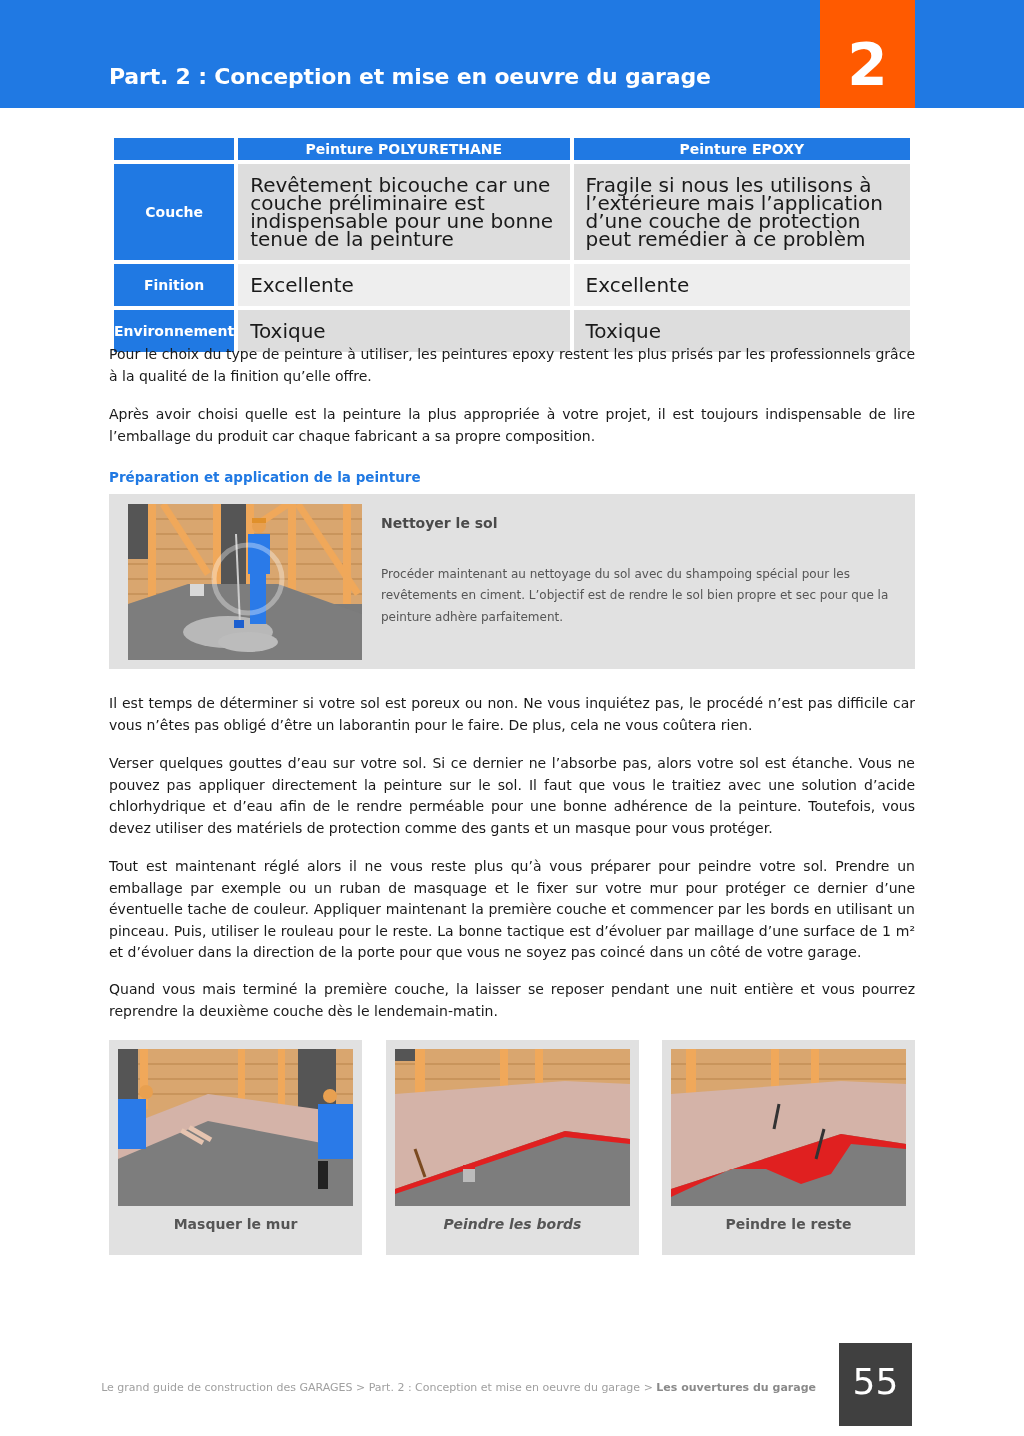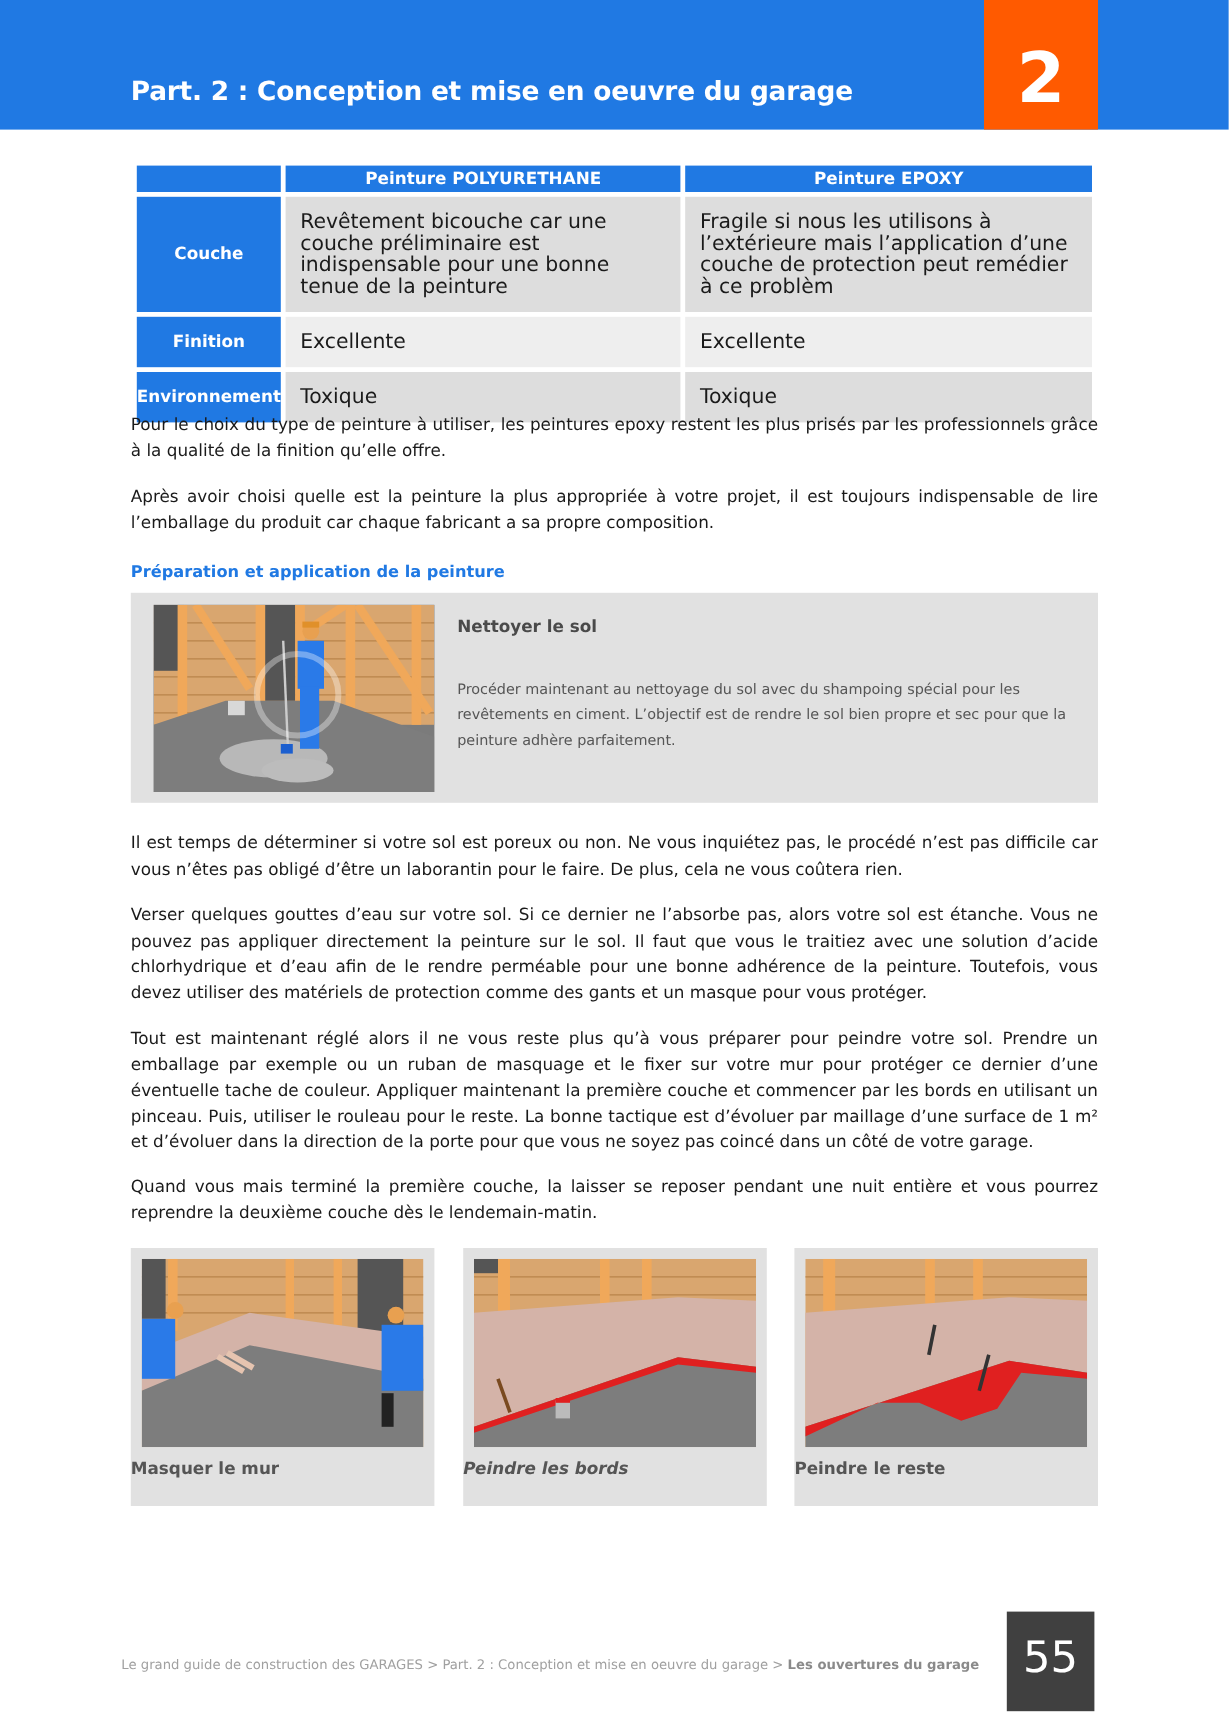--- a/index.html
+++ b/index.html
@@ -6,39 +6,39 @@
   html, body { width: 1024px; height: 1436px; background: #ffffff; overflow: hidden; }
   body { font-family: "DejaVu Sans", sans-serif; color: #1a1a1a; position: relative; }
 
   .header { position: absolute; left: 0; top: 0; width: 1024px; height: 108px; background: #2079e3; }
   .header-title { position: absolute; left: 109px; top: 64px; font-size: 22px; font-weight: bold; color: #ffffff; letter-spacing: -0.2px; }
   .chapter-box { position: absolute; left: 820px; top: 0; width: 95px; height: 108px; background: #ff5a00; color: #fff; font-size: 58px; font-weight: bold; text-align: center; line-height: 130px; }
 
   table.compare { position: absolute; left: 110px; top: 134px; width: 804px; border-collapse: separate; border-spacing: 4px 4px; }
   table.compare th { background: #2079e3; color: #fff; font-size: 14px; font-weight: bold; height: 22px; text-align: center; }
   table.compare td.rowhead { background: #2079e3; color: #fff; font-size: 14px; font-weight: bold; text-align: center; width: 120px; }
-  table.compare td.cell { font-size: 17px; padding: 12px 12px; line-height: 18px; color: #1a1a1a; }
+  table.compare td.cell { font-size: 20px; padding: 12px 12px; line-height: 18px; color: #1a1a1a; }
   tr.r-dark td.cell { background: #dddddd; }
   tr.r-light td.cell { background: #eeeeee; }
   tr.r1 { height: 74px; }
   tr.r2 { height: 37px; }
   tr.r3 { height: 37px; margin-top: 13px; }
 
   .para { position: absolute; left: 109px; width: 806px; font-size: 14px; line-height: 21.5px; text-align: justify; color: #1a1a1a; }
   .subhead { position: absolute; left: 109px; top: 469px; font-size: 13.5px; font-weight: bold; color: #2079e3; }
 
   .clean-box { position: absolute; left: 109px; top: 494px; width: 806px; height: 175px; background: #e1e1e1; padding-left: 37px; }
   .clean-img { position: absolute; left: 19px; top: 10px; width: 234px; height: 156px; overflow: hidden; background: #7b7b7b; }
   .clean-title { position: absolute; left: 272px; top: 21px; font-size: 14px; font-weight: bold; color: #4a4a4a; }
   .clean-text { position: absolute; left: 272px; top: 48px; width: 515px; font-size: 12px; line-height: 21.5px; color: #555; }
 
   .steps { position: absolute; left: 109px; top: 1040px; width: 806px; height: 215px; }
   .step { position: absolute; top: 0; width: 253px; height: 215px; background: #e1e1e1; }
   .step-img { position: absolute; left: 9px; top: 9px; width: 235px; height: 157px; overflow: hidden; }
-  .step-label { position: absolute; left: 0; top: 176px; width: 100%; text-align: left; font-size: 14px; font-weight: bold; color: #555; }
+  .step-label { position: absolute; left: 0; top: 176px; width: 100%; text-align: center; font-size: 14px; font-weight: bold; color: #555; }
 
   .footer-text { position: absolute; right: 208px; top: 1381px; font-size: 11px; color: #a0a0a0; white-space: nowrap; }
   .footer-text b { font-weight: bold; color: #8a8a8a; }
   .page-num { position: absolute; left: 839px; top: 1343px; width: 73px; height: 83px; background: #404040; color: #fff; font-size: 36px; text-align: center; line-height: 78px; }
 </style>
 </head>
 <body>
 
 <div class="header">
   <div class="header-title">Part. 2 : Conception et mise en oeuvre du garage</div>

